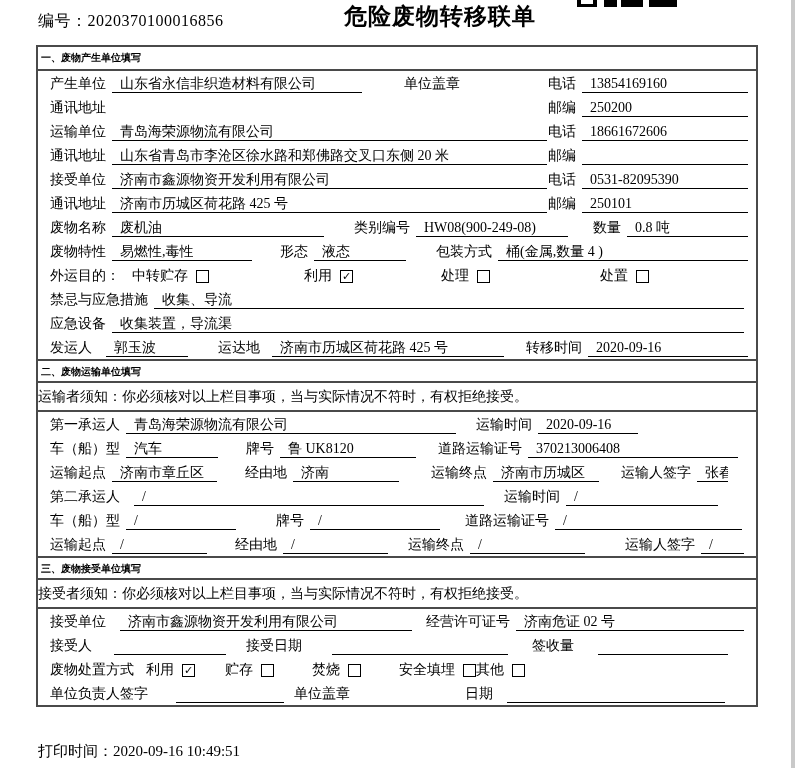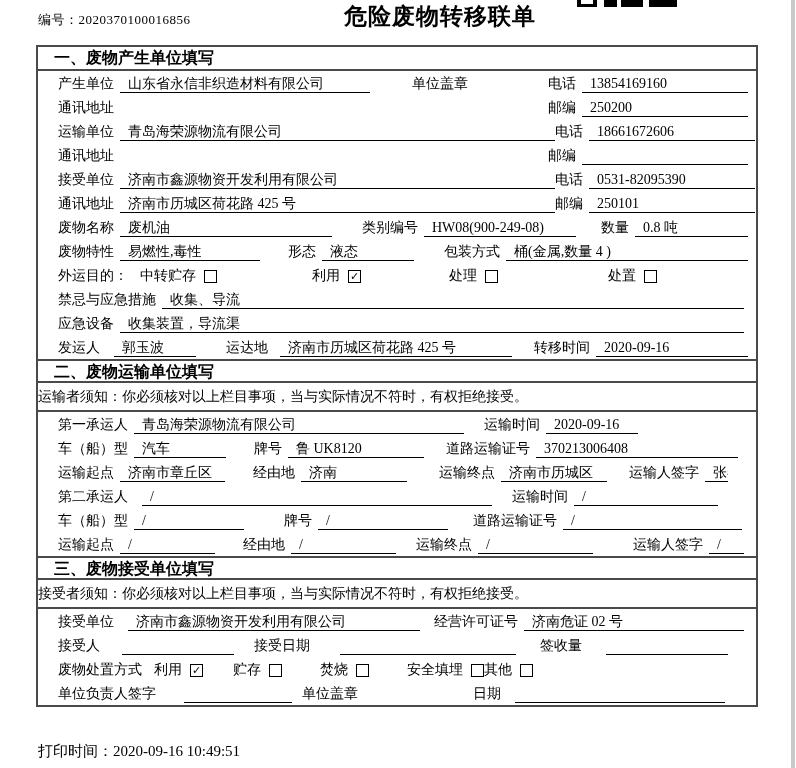--- a/index.html
+++ b/index.html
@@ -1,41 +1,41 @@
 <!DOCTYPE html>
 <html><head>
 <meta charset="utf-8">
 <style>
   * { margin:0; padding:0; box-sizing:border-box; }
   html,body { width:796px; height:768px; background:#ffffff; }
   body { font-family:"Liberation Serif","DejaVu Serif",serif; font-size:14px; color:#000; position:relative; overflow:hidden; }
 
-  .serial { position:absolute; left:38px; top:11px; font-size:13px; letter-spacing:0.5px; }
+  .serial { position:absolute; left:38px; top:11px; font-size:16px; letter-spacing:0.5px; }
   .doc-title { position:absolute; left:80px; top:1px; width:720px; text-align:center;
                font-family:"Liberation Sans","DejaVu Sans",sans-serif; font-weight:bold;
                font-size:23px; letter-spacing:1px; }
 
   .cutoff { position:absolute; top:0; left:577px; width:102px; height:7px; }
   .cutoff .sq { position:absolute; left:0; top:0; width:20px; height:7px;
                 border-left:4px solid #000; border-right:4px solid #000; border-bottom:3px solid #000; }
   .cutoff .b1 { position:absolute; left:27px; top:0; width:13px; height:7px; background:#000; }
   .cutoff .b2 { position:absolute; left:44px; top:0; width:22px; height:7px; background:#000; }
   .cutoff .b3 { position:absolute; left:72px; top:0; width:28px; height:7px; background:#000; }
 
   .scrollbar { position:absolute; right:1px; top:0; width:4px; height:768px; background:#c9c9c9; }
 
   .form { position:absolute; left:36px; top:45px; width:722px; border:2px solid #4a4a4a; background:#fff; }
 
   .sec-head { font-family:"Liberation Sans","DejaVu Sans",sans-serif; font-weight:bold;
-              font-size:16px; height:24px; line-height:22px; padding-left:16px;
+              font-size:10px; height:24px; line-height:22px; padding-left:3px;
               border-bottom:2px solid #4a4a4a; }
   .sec-head.mid { border-top:2px solid #4a4a4a; }
   .notice { height:29px; line-height:28px; border-bottom:2px solid #4a4a4a; }
 
-  .row { display:flex; align-items:flex-end; height:24px; padding:0 8px 2px 20px; }
+  .row { display:flex; align-items:flex-end; height:24px; padding:0 8px 2px 12px; }
   .lbl { white-space:nowrap; line-height:19px; flex:none; }
   .val { height:19px; line-height:19px; border-bottom:1px solid #000; padding-left:8px;
          margin-left:6px; white-space:nowrap; overflow:hidden; flex:none; }
   .val.flex { flex:1; }
   .rcol { margin-left:auto; width:200px; display:flex; align-items:flex-end; flex:none; }
   .rcol .val { flex:1; }
   .plain { white-space:nowrap; line-height:19px; flex:none; }
 
   .opt { display:flex; align-items:flex-end; flex:none; }
   .cb { width:13px; height:13px; border:1px solid #000; margin-left:8px; margin-bottom:2px;
@@ -83,20 +83,21 @@
     <span class="lbl">运输单位</span>
     <span class="val" style="width:435px">青岛海荣源物流有限公司</span>
     <span class="rcol">
       <span class="lbl">电话</span>
       <span class="val">18661672606</span>
     </span>
   </div>
 
   <div class="row">
     <span class="lbl">通讯地址</span>
+    <span class="val" style="width:435px">山东省青岛市李沧区徐水路和郑佛路交叉口东侧 20 米</span>
     <span class="rcol">
       <span class="lbl">邮编</span>
       <span class="val"></span>
     </span>
   </div>
 
   <div class="row">
     <span class="lbl">接受单位</span>
     <span class="val" style="width:435px">济南市鑫源物资开发利用有限公司</span>
     <span class="rcol">

